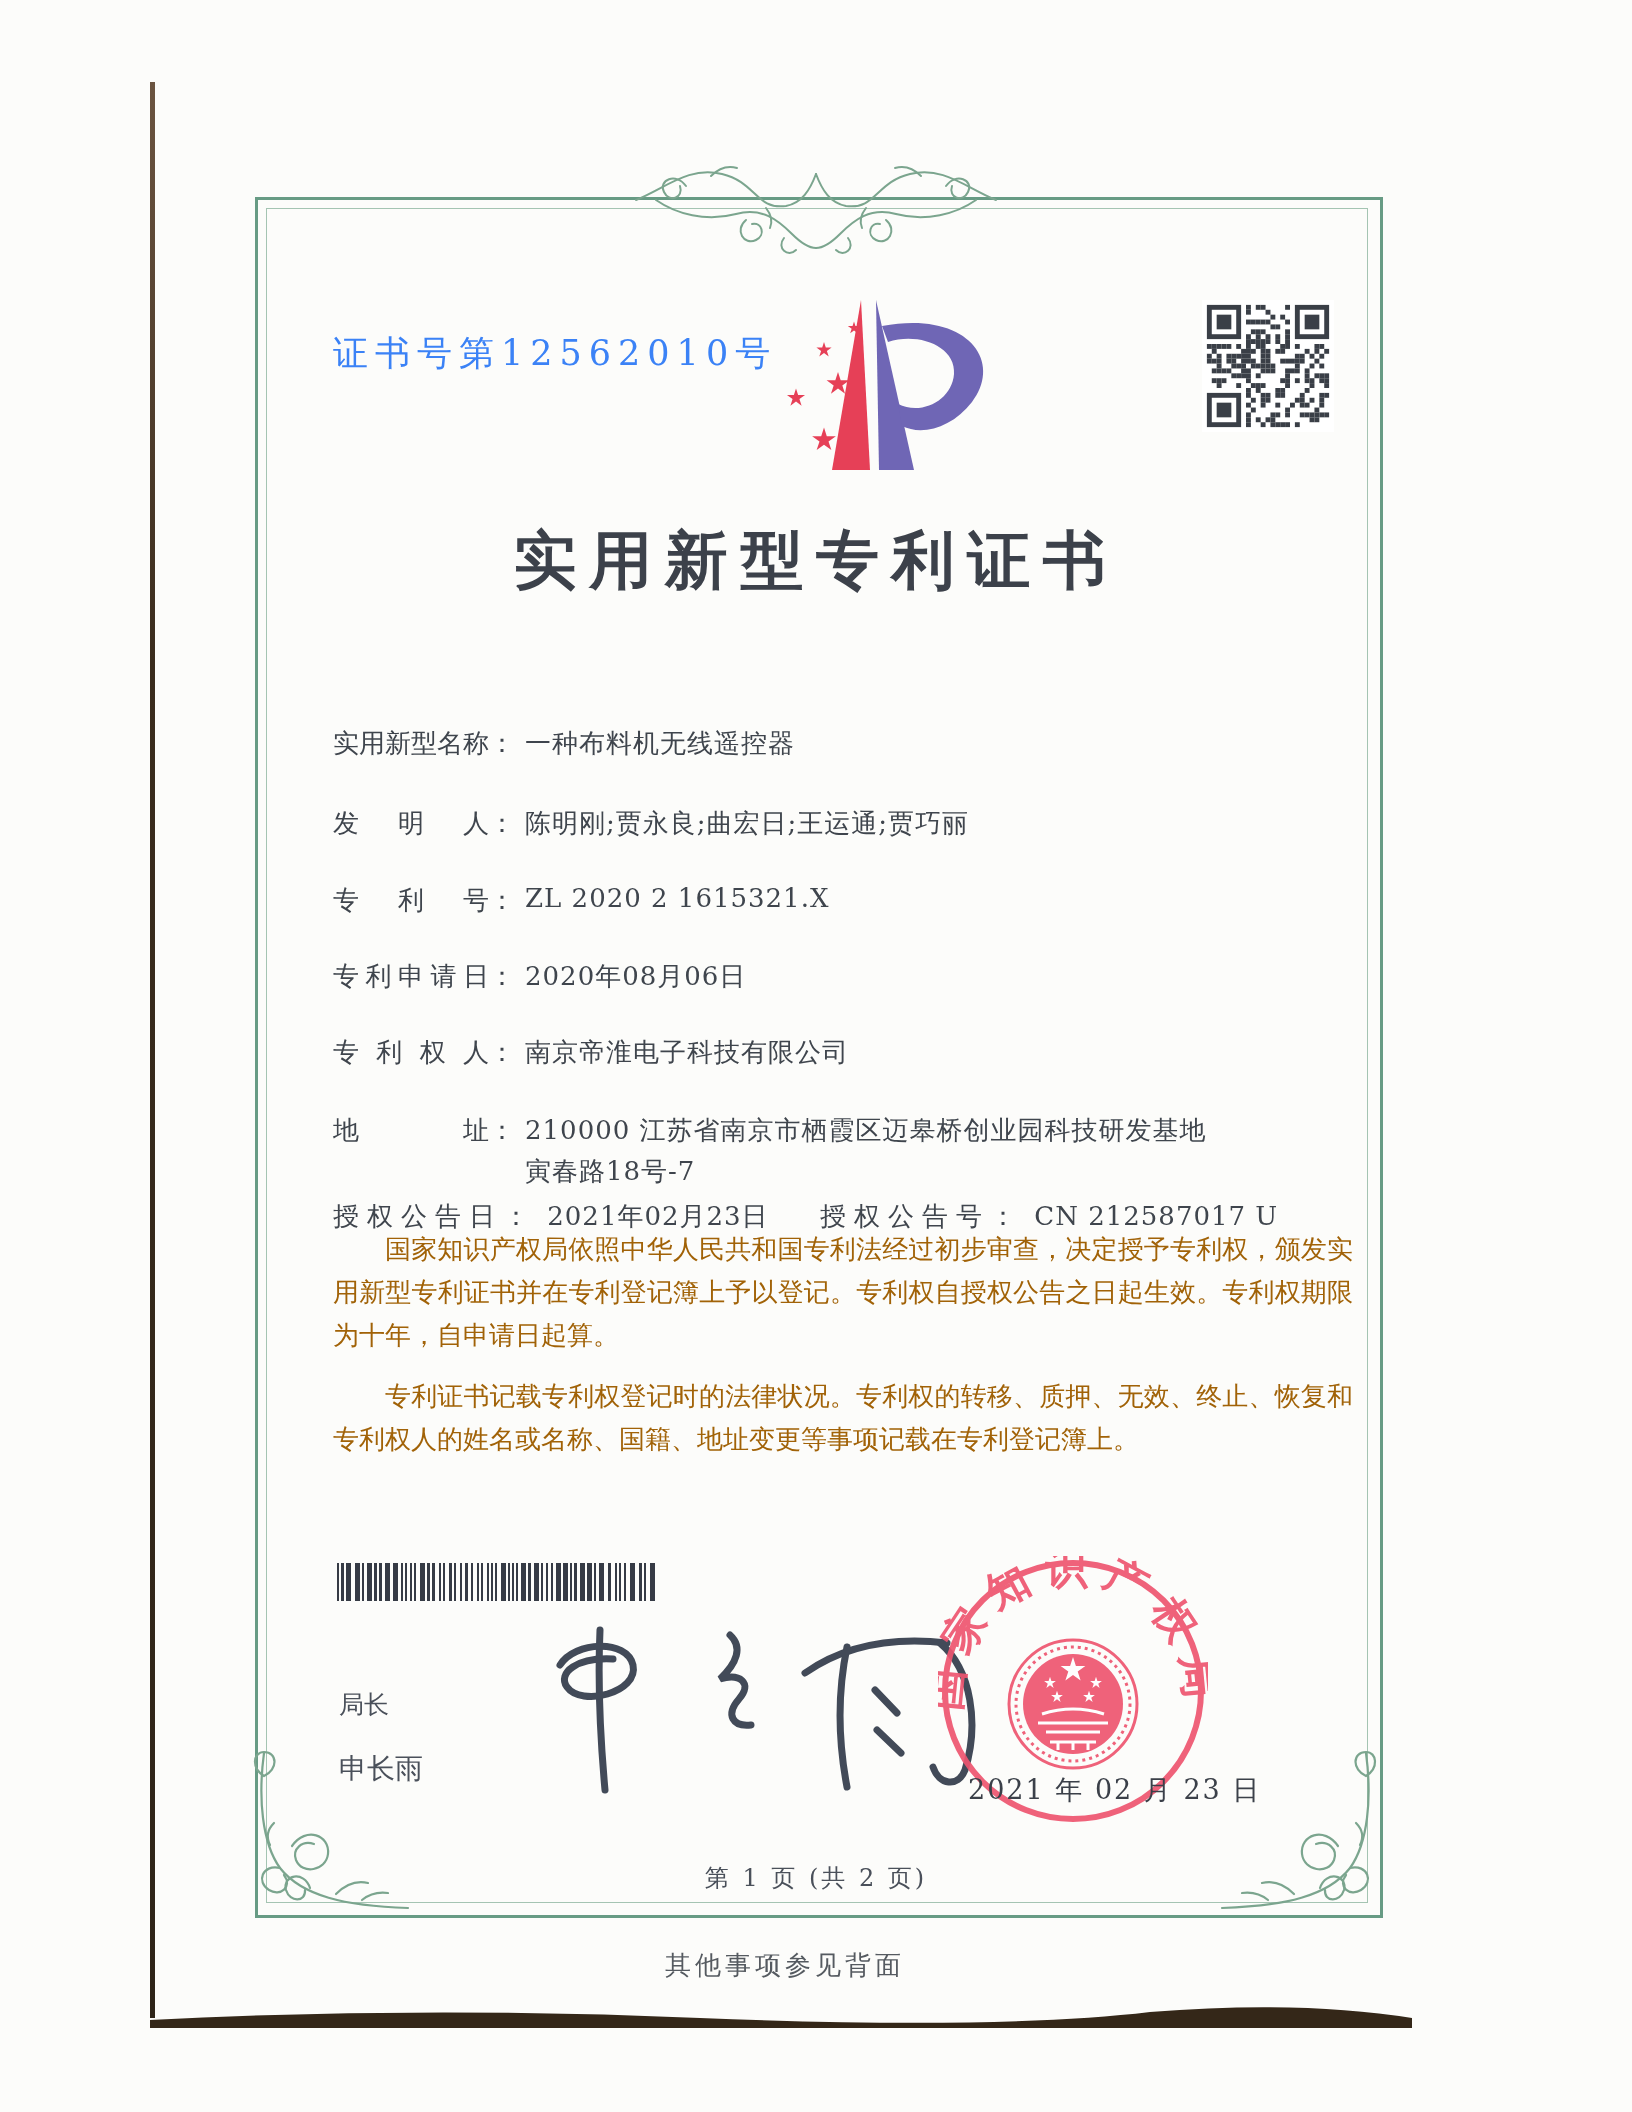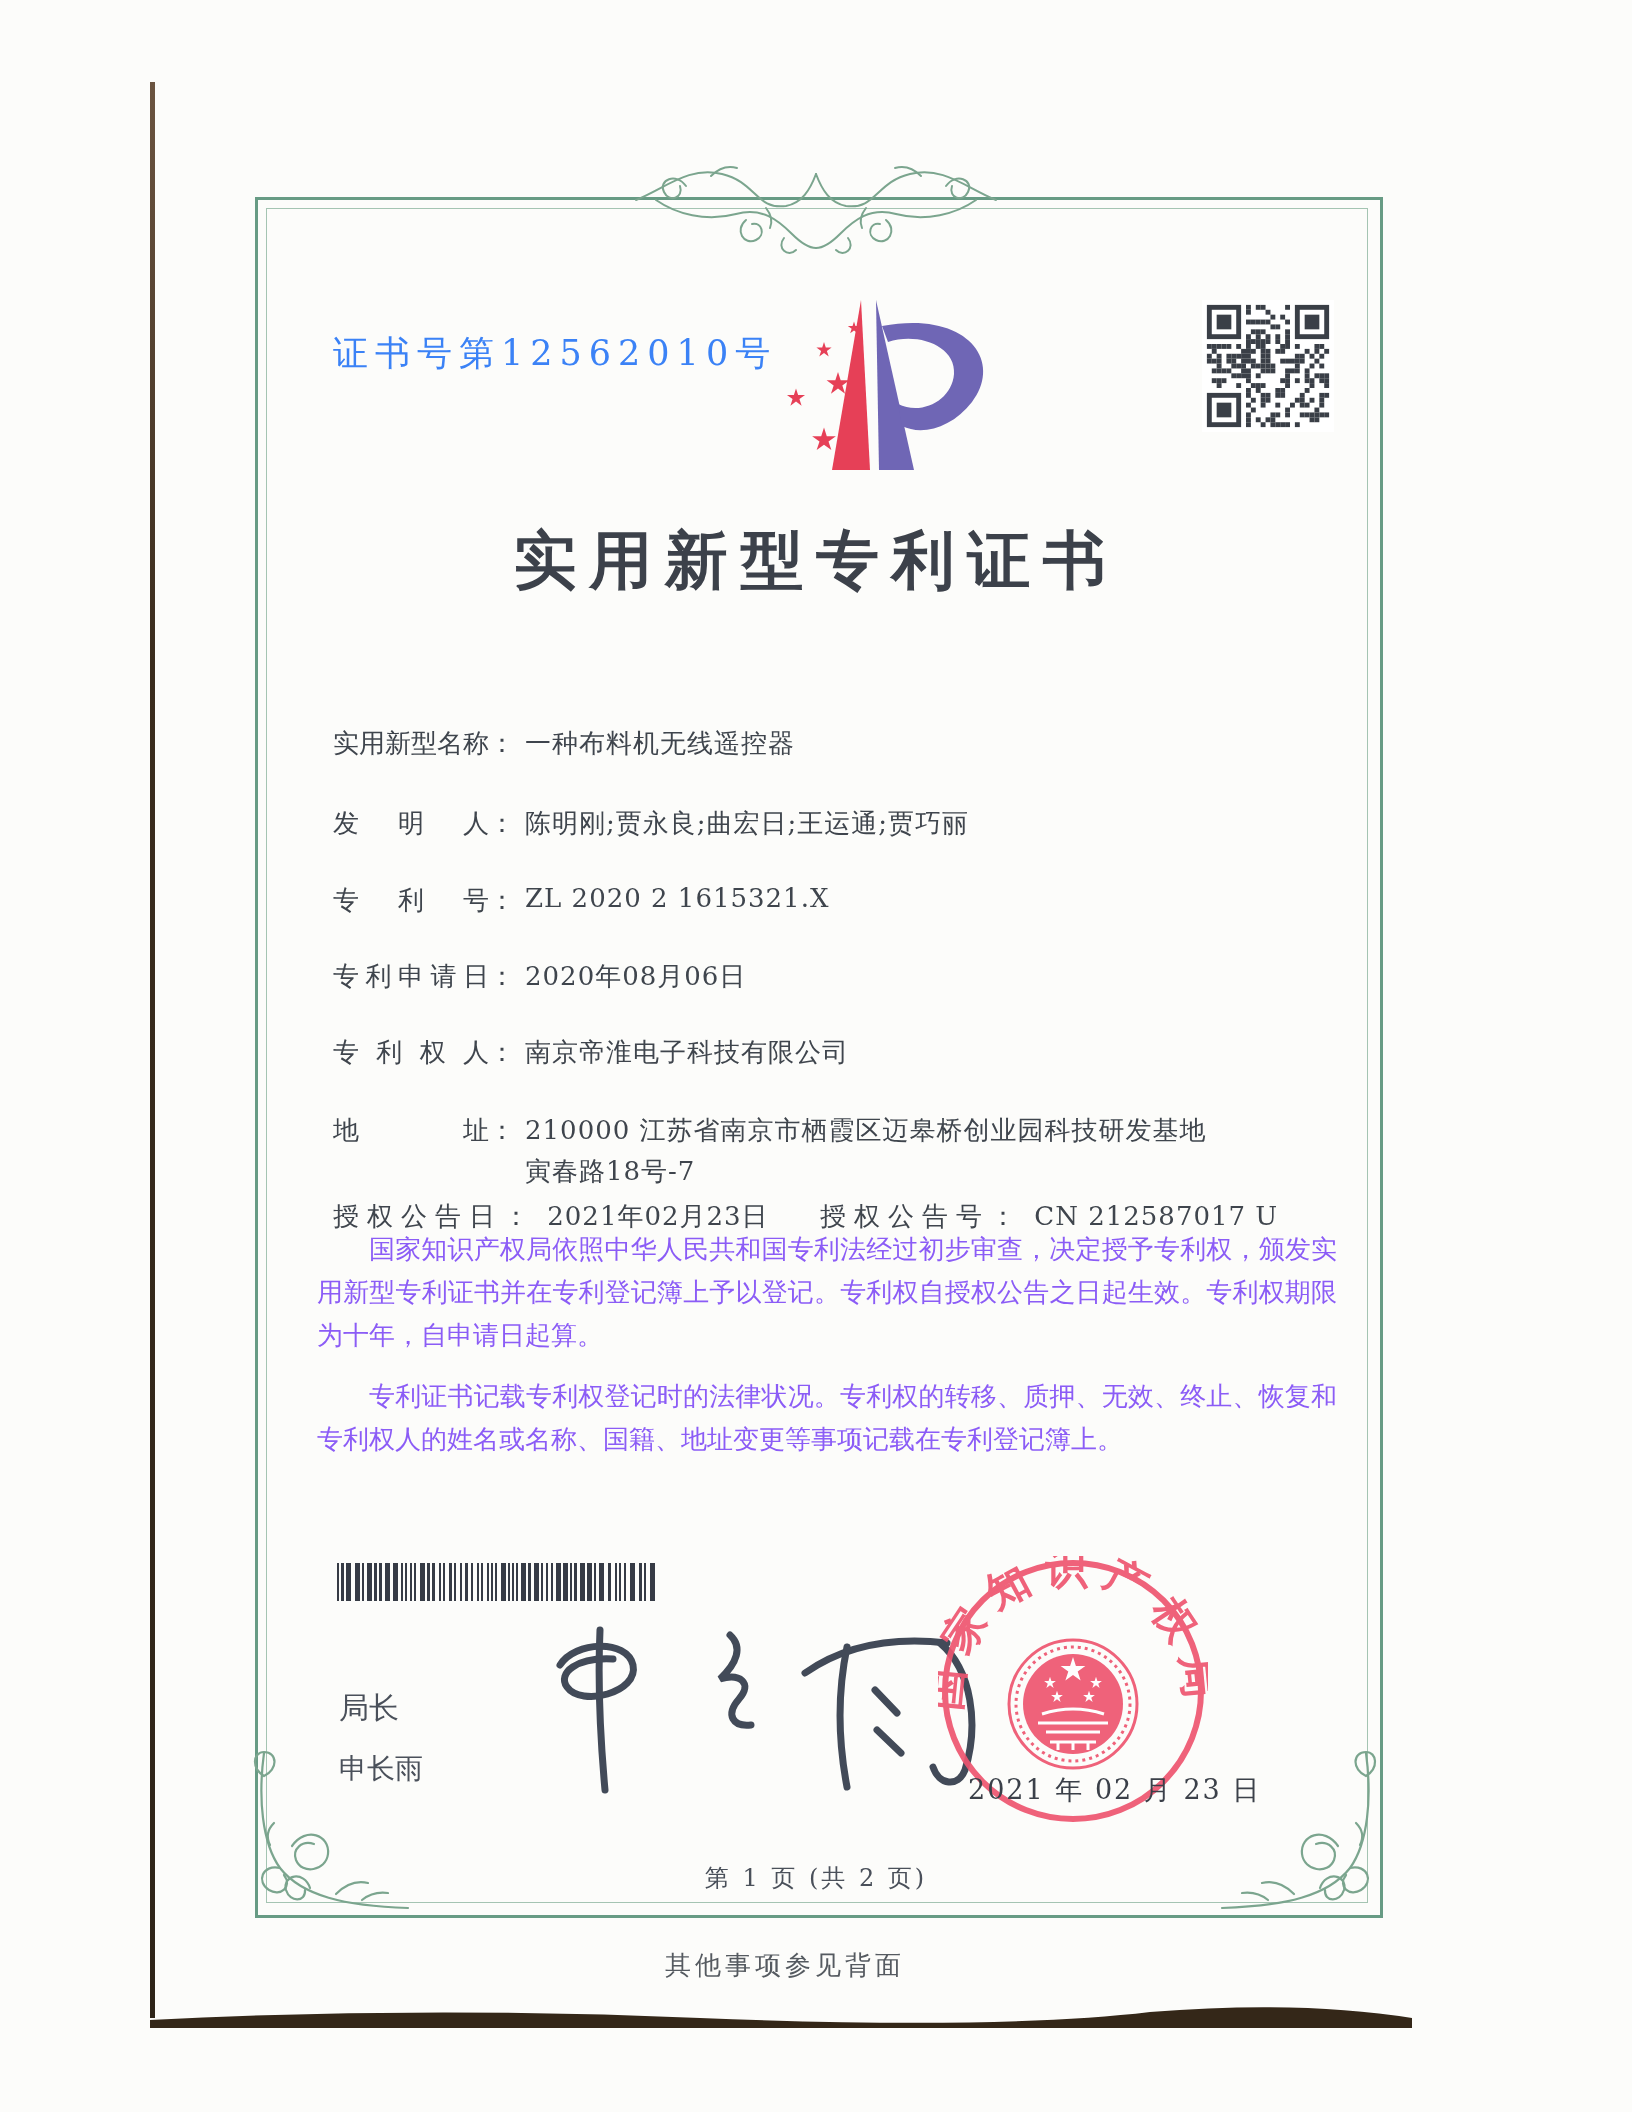--- a/index.html
+++ b/index.html
@@ -22,26 +22,26 @@
   .title{position:absolute;left:255px;top:518px;width:1122px;text-align:center;
       font-size:63px;font-weight:600;letter-spacing:0.20em;color:#3c414a;}
   
   .frow{position:absolute;left:333px;font-size:26px;color:#3f454d;display:flex;align-items:flex-start;margin-top:36px;}
   .flabel{display:inline-block;width:156px;text-align:justify;text-align-last:justify;}
   .fcolon{display:inline-block;}
   .fvalue{display:inline-block;padding-left:10px;letter-spacing:1px;}
   .grantlabel{display:inline-block;letter-spacing:8px;}
   .pair2{position:absolute;left:487px;top:0;text-align:right;}
   
-  .paras{position:absolute;left:317px;width:1020px;font-size:26px;line-height:43px;
-      text-align:justify;color:#8b5cf6;}
+  .paras{position:absolute;left:333px;width:1020px;font-size:26px;line-height:43px;
+      text-align:justify;color:#a16207;}
   .paras p{margin:0 0 18px 0;text-indent:2em;}
   
   .barcode{position:absolute;left:337px;top:1563px;}
-  .signer-title{position:absolute;left:339px;top:1688px;font-size:30px;color:#4a505a;}
+  .signer-title{position:absolute;left:339px;top:1688px;font-size:25px;color:#4a505a;}
   .signer-name{position:absolute;left:339px;top:1750px;font-size:28px;color:#4a505a;}
   .signature{position:absolute;left:515px;top:1595px;}
   .seal{position:absolute;left:938px;top:1556px;}
   .seal-date{position:absolute;left:968px;top:1772px;font-size:27px;color:#3b4049;letter-spacing:2px;text-align:right;}
   .page-number{position:absolute;left:255px;top:1862px;width:1122px;text-align:center;font-size:24px;color:#4a505a;letter-spacing:3px;}
   .back-note{position:absolute;left:255px;top:1948px;width:1060px;text-align:center;font-size:26px;color:#555a60;letter-spacing:4px;}
 </style>
 </head>
 <body>
 

